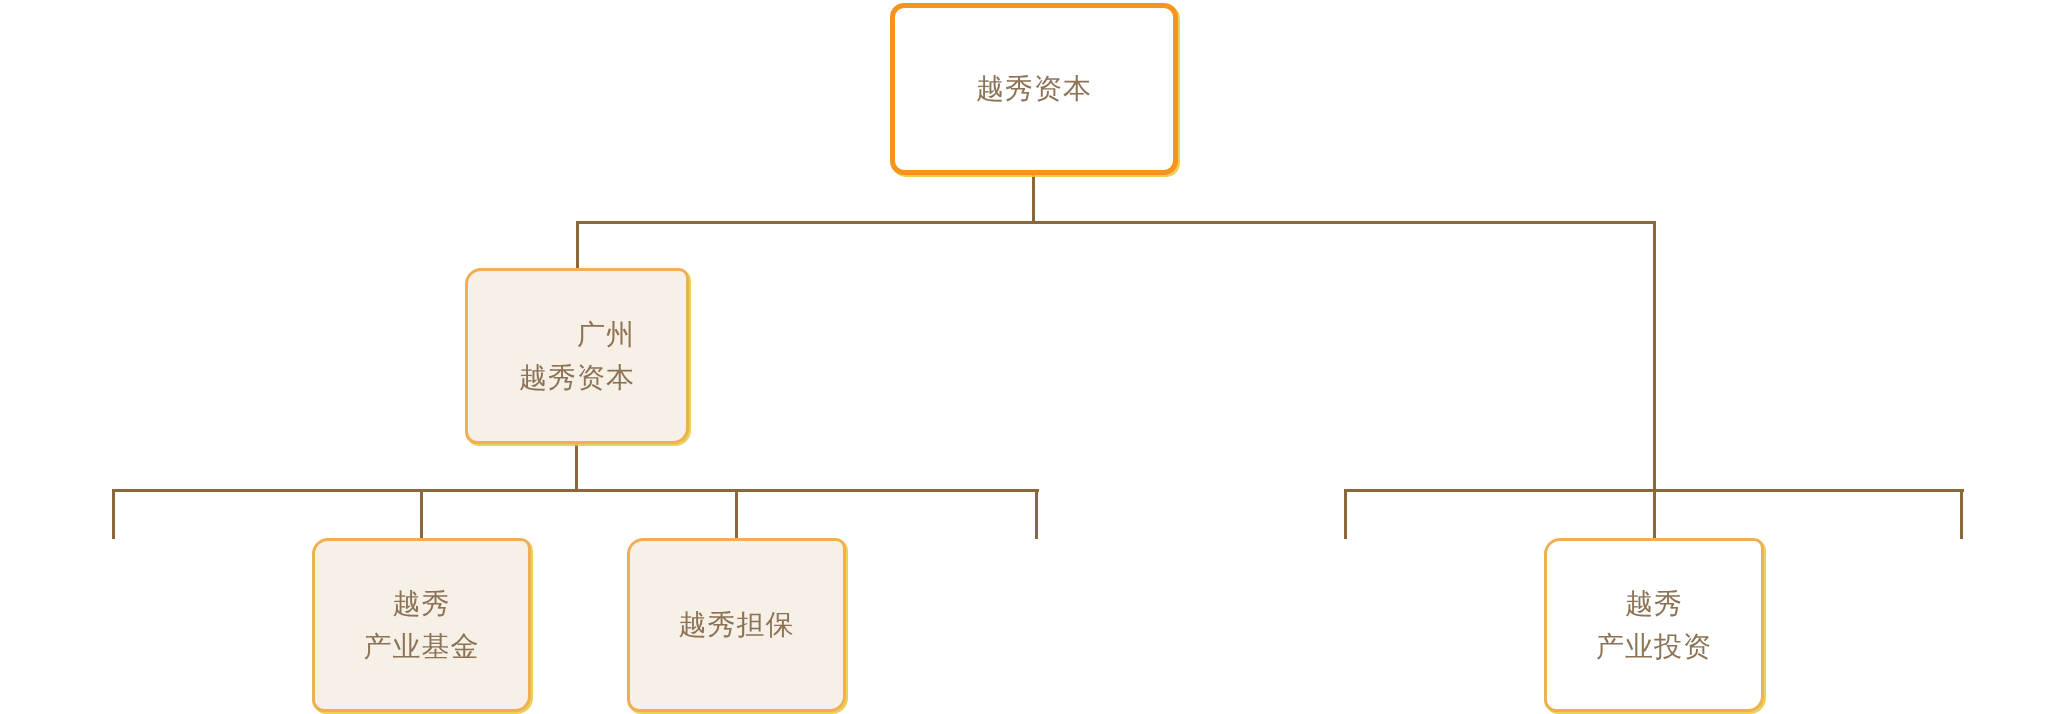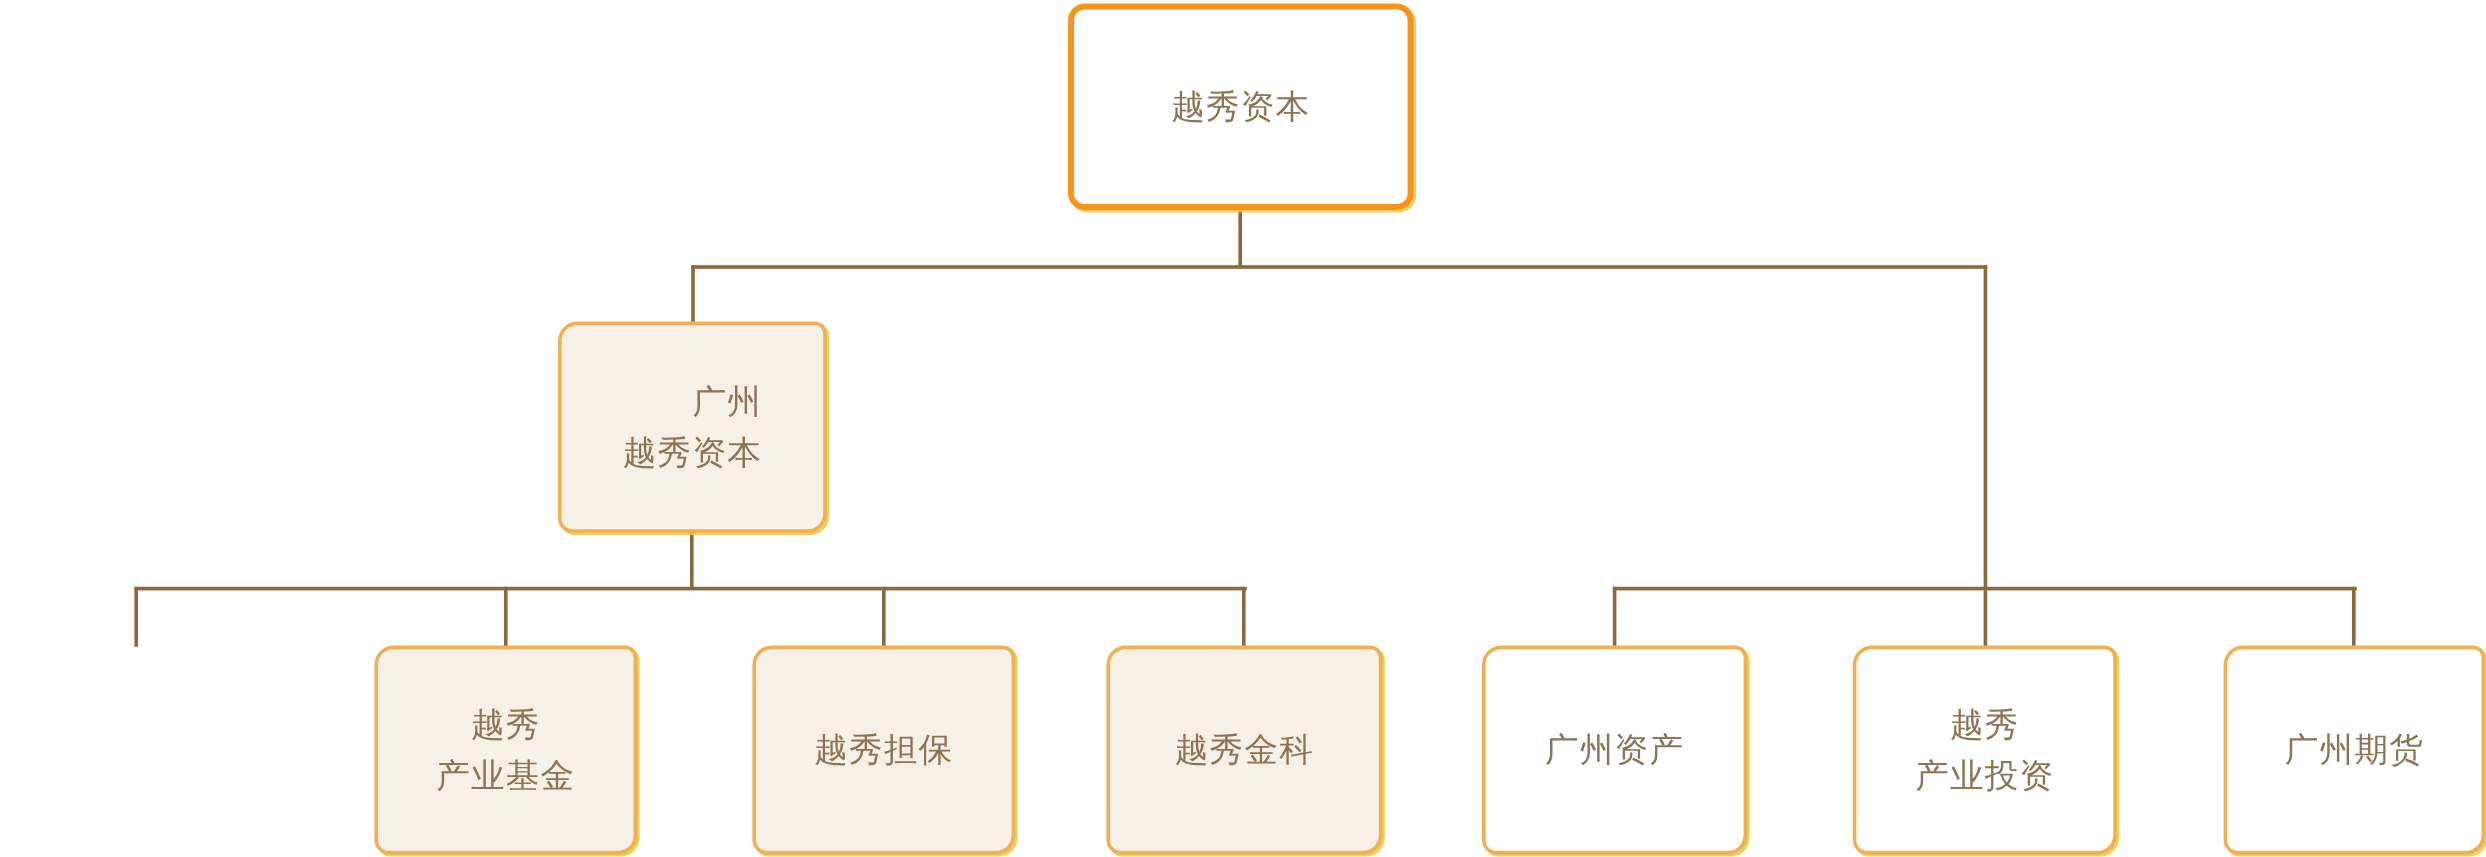--- a/index.html
+++ b/index.html
@@ -12,20 +12,21 @@
     --shadow:#E9C83C;
     --canvas-bg:#FFFFFF;
   }
   html,body{margin:0;padding:0;background:var(--canvas-bg);}
   .canvas{
     position:relative;
     width:2072px;height:714px;
     background:var(--canvas-bg);
     overflow:hidden;
     font-family:"Liberation Sans","DejaVu Sans",sans-serif;
+    border-radius:32px;
   }
   .node{
     position:absolute;
     box-sizing:border-box;
     display:flex;align-items:center;justify-content:center;
     text-align:center;
     background:var(--node-fill-cream);
     border:3px solid var(--node-border);
     border-radius:16px 10px 16px 12px;
     box-shadow:2px 2px 0 0 rgba(233,200,60,.85);
@@ -77,30 +78,21 @@
 
   <div class="node" style="left:312px;top:538px;width:219px;height:174px;">
     <span>越秀
 产业基金</span>
   </div>
 
   <div class="node" style="left:627px;top:538px;width:219px;height:174px;text-align:right;">
     <span>越秀担保</span>
   </div>
 
-  <div class="node" style="left:922px;top:538px;width:230px;height:174px;">
-    <span>越秀金科</span>
-  </div>
 
-  <div class="node node--white" style="left:1235px;top:538px;width:221px;height:174px;">
-    <span>广州资产</span>
-  </div>
 
   <div class="node node--white" style="left:1544px;top:538px;width:220px;height:174px;">
     <span>越秀
 产业投资</span>
   </div>
 
-  <div class="node node--white" style="left:1853px;top:538px;width:218px;height:174px;">
-    <span>广州期货</span>
-  </div>
 
 </div>
 
 </body></html>

